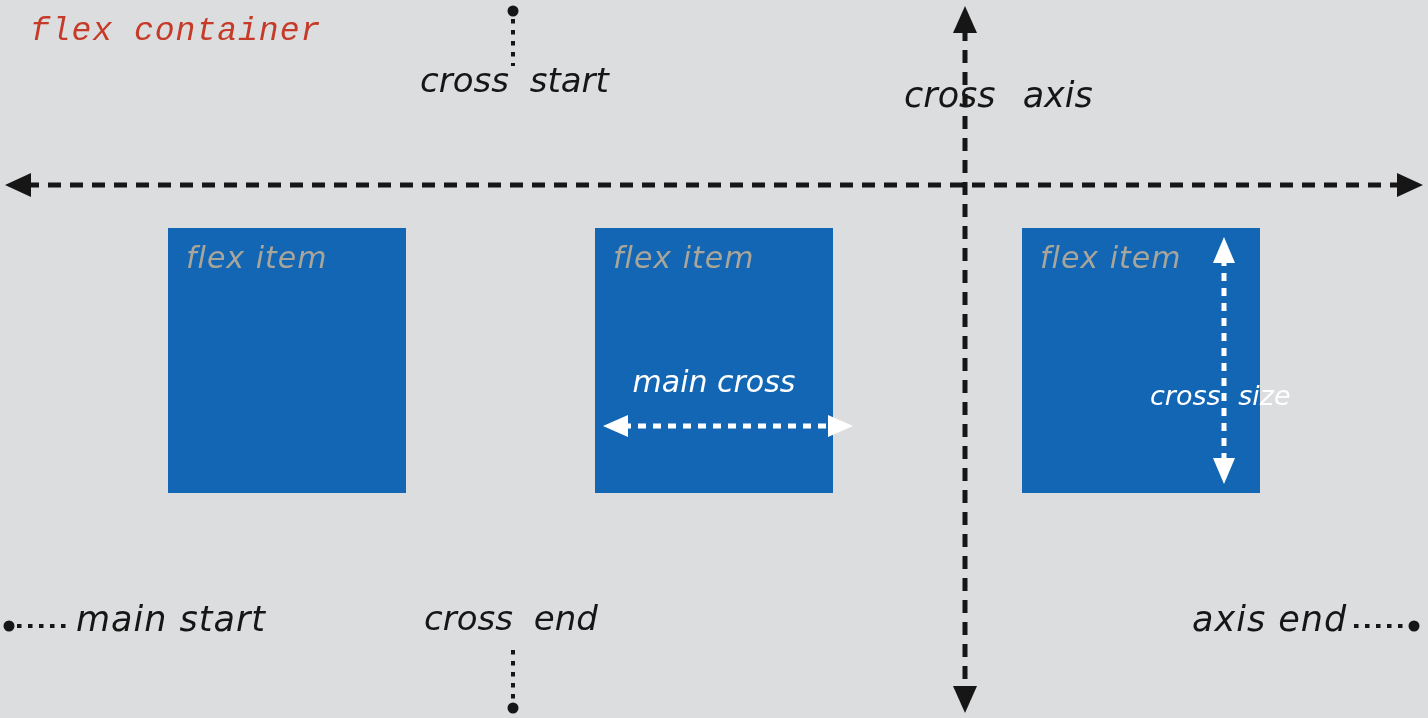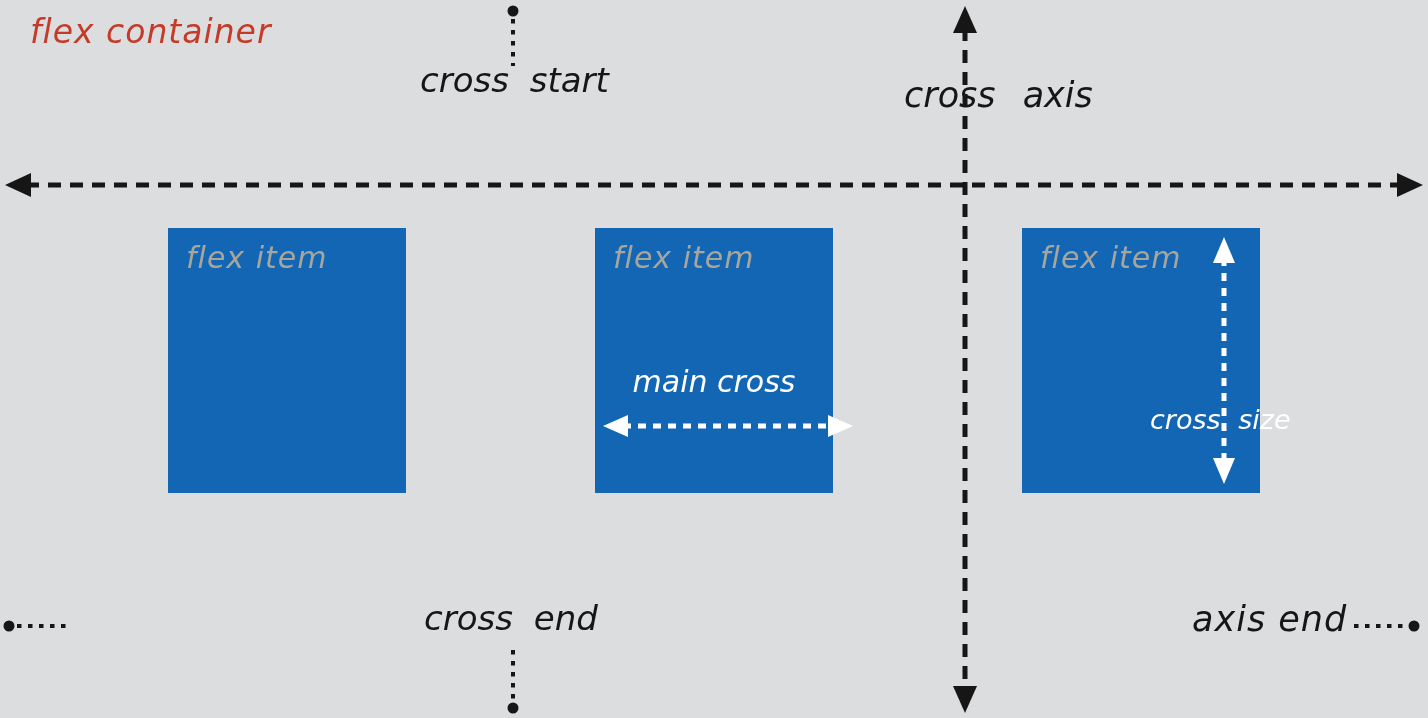--- a/index.html
+++ b/index.html
@@ -10,21 +10,21 @@
     overflow:hidden;
     font-family:"DejaVu Sans", cursive;
     font-style:italic;
     color:var(--line_black,#161616);
   }
   .overlay{position:absolute;left:0;top:0;z-index:1;}
   .overlay line{stroke:var(--line_black,#161616);}
   .overlay path,.overlay circle{fill:var(--line_black,#161616);}
 
   .lbl{position:absolute;white-space:nowrap;z-index:3;line-height:1.1;}
-  .container-label{left:30px;top:14px;font-size:33px;letter-spacing:1px;color:var(--container_label_red,#c53a28);}
+  .container-label{left:30px;top:14px;font-size:33px;letter-spacing:1px;color:var(--container_label_red,#c53a28);font-family:Liberation Mono, monospace;}
   .main-axis-label{left:226px;top:132px;font-size:35px;letter-spacing:1px;}
   .cross-axis-label{left:904px;top:76px;font-size:35px;word-spacing:16px;}
   .cross-start-label{left:420px;top:62px;font-size:34px;word-spacing:10px;}
   .cross-end-label{left:424px;top:600px;font-size:34px;word-spacing:10px;}
   .main-start-label{left:76px;top:600px;font-size:35px;letter-spacing:1px;}
   .main-end-label{left:1192px;top:600px;font-size:35px;letter-spacing:1px;}
 
   .flex-item{
     position:absolute;top:228px;width:238px;height:265px;
     background:var(--item_blue,#1266b4);z-index:2;
@@ -39,21 +39,21 @@
     white-space:nowrap;
   }
   .main-size-label{
     position:absolute;left:0;right:0;top:136px;text-align:center;
     font-size:30px;color:var(--arrow_white,#ffffff);white-space:nowrap;
   }
   .main-size-arrow{position:absolute;left:4px;top:180px;}
   .cross-size-label{
     position:absolute;left:128px;top:152px;
     font-size:27px;color:var(--arrow_white,#ffffff);
-    word-spacing:9px;white-space:nowrap;z-index:3;margin-top:24px;
+    word-spacing:9px;white-space:nowrap;z-index:3;
   }
   .cross-size-arrow{position:absolute;left:184px;top:6px;}
   .item-arrow line{stroke:var(--arrow_white,#ffffff);}
   .item-arrow path{fill:var(--arrow_white,#ffffff);}
 </style>
 </head>
 <body>
 
 <div class="stage">
 
@@ -88,20 +88,21 @@
 
   <div class="lbl container-label">flex container</div>
 
 
   <div class="lbl cross-axis-label">cross axis</div>
 
   <div class="lbl cross-start-label">cross start</div>
 
   <div class="lbl cross-end-label">cross end</div>
 
+  <div class="lbl main-start-label">main start</div>
 
   <div class="lbl main-end-label">axis end</div>
 
   <div class="flex-item item-1">
     <span class="item-label">flex item</span>
   </div>
 
   <div class="flex-item item-2">
     <span class="item-label">flex item</span>
     <div class="main-size-label">main cross</div>

